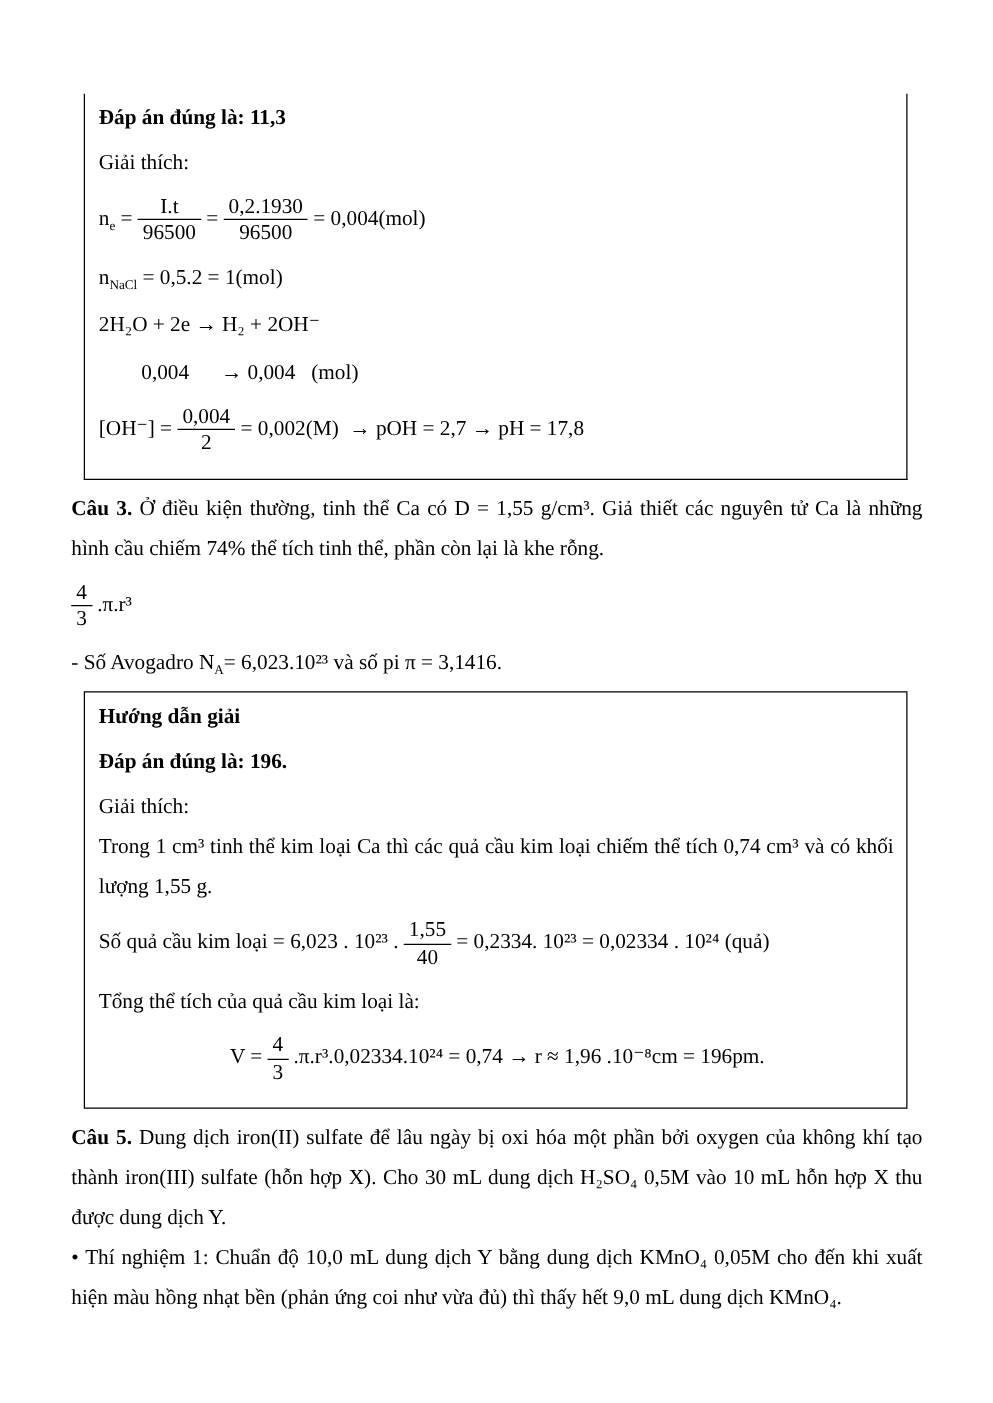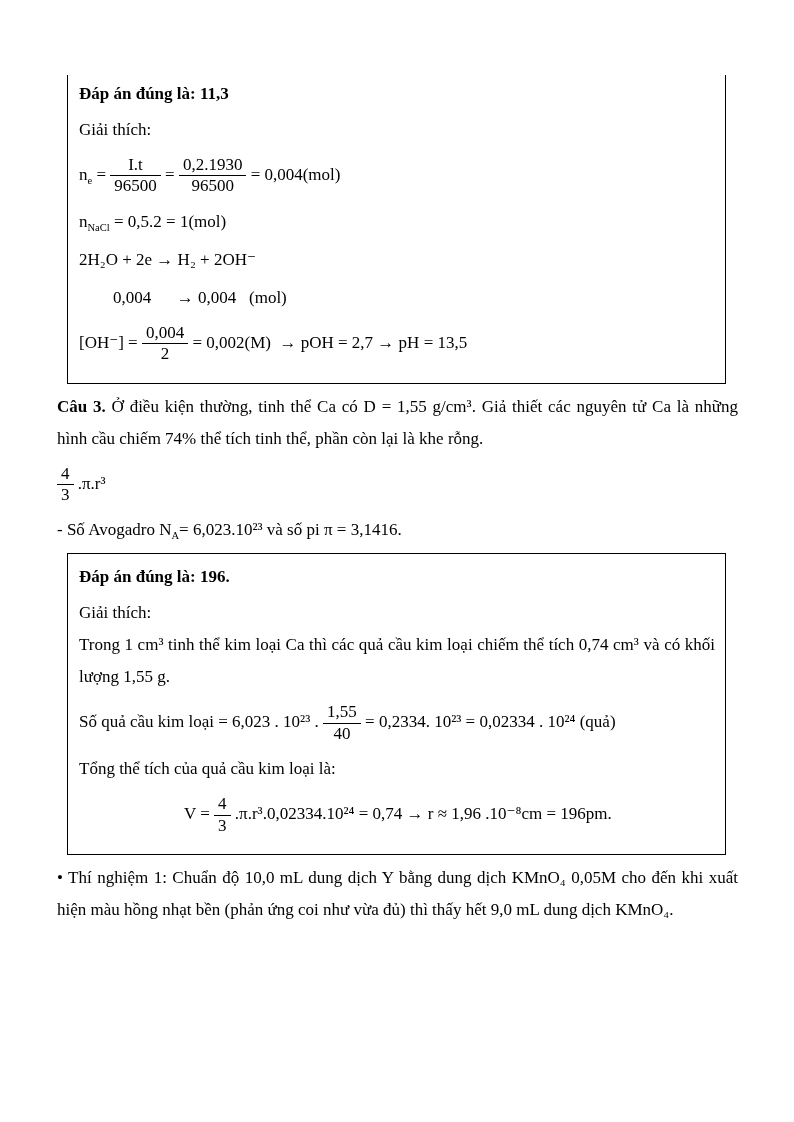--- a/index.html
+++ b/index.html
@@ -40,40 +40,42 @@
       <div class="i mt4">Giải thích:</div>
 
       <div class="eqline eqtall"><span><span>n</span><sub>e</sub></span><span> = </span><span class="frac"><span class="num">I.t</span><span class="den">96500</span></span><span> = </span><span class="frac"><span class="num">0,2.1930</span><span class="den">96500</span></span><span> = 0,004(mol)</span></div>
 
       <div class="eqline"><span><span>n</span><sub>NaCl</sub></span><span> = 0,5.2 = 1(mol)</span></div>
 
       <div class="eqline">2H₂O + 2e → H₂ + 2OH⁻</div>
 
       <div class="eqline indent-sm">0,004      → 0,004   (mol)</div>
 
-      <div class="eqline eqtall"><span>[OH⁻] = </span><span class="frac"><span class="num">0,004</span><span class="den">2</span></span><span> = 0,002(M)  → pOH = 2,7 → pH = 13,5</span></div>
+      <div class="eqline eqtall"><span>[OH⁻] = </span><span class="frac"><span class="num">0,004</span><span class="den">2</span></span><span> = 0,002(M)  → pOH = 2,7 → pH = 17,8</span></div>
     </div>
 
     <div class="mt6">
       <p class="para"><span class="b">Câu 3.</span><span> Ở điều kiện thường, tinh thể Ca có D = 1,55 g/cm³. Giả thiết các nguyên tử Ca là những hình cầu chiếm 74% thể tích tinh thể, phần còn lại là khe rỗng.</span></p>
       <div class="eqline eqtall"><span class="frac"><span class="num">4</span><span class="den">3</span></span><span> .π.r³</span></div>
       <p class="plain"><span>- Số Avogadro N</span><sub>A</sub><span>= 6,023.10²³ và số pi π = 3,1416.</span></p>
     </div>
 
     <div class="solution-box mt6">
+      <div class="b">Hướng dẫn giải</div>
       <div class="b mt4">Đáp án đúng là: 196.</div>
       <div class="i mt4">Giải thích:</div>
       <p class="para mt4">Trong 1 cm³ tinh thể kim loại Ca thì các quả cầu kim loại chiếm thể tích 0,74 cm³ và có khối lượng 1,55 g.</p>
 
       <div class="eqline eqtall"><span>Số quả cầu kim loại = 6,023 . 10²³ . </span><span class="frac"><span class="num">1,55</span><span class="den">40</span></span><span> = 0,2334. 10²³ = 0,02334 . 10²⁴ (quả)</span></div>
 
       <div class="plain">Tổng thể tích của quả cầu kim loại là:</div>
 
       <div class="eqline eqtall indent-lg"><span>V = </span><span class="frac"><span class="num">4</span><span class="den">3</span></span><span> .π.r³.0,02334.10²⁴ = 0,74 → r ≈ 1,96 .10⁻⁸cm = 196pm.</span></div>
     </div>
 
     <div class="mt6">
+      <p class="para"><span class="b">Câu 5.</span><span> Dung dịch iron(II) sulfate để lâu ngày bị oxi hóa một phần bởi oxygen của không khí tạo thành iron(III) sulfate (hỗn hợp X). Cho 30 mL dung dịch H₂SO₄ 0,5M vào 10 mL hỗn hợp X thu được dung dịch Y.</span></p>
       <p class="para"><span>• </span><span class="i">Thí nghiệm 1:</span><span> Chuẩn độ 10,0 mL dung dịch Y bằng dung dịch KMnO₄ 0,05M cho đến khi xuất hiện màu hồng nhạt bền (phản ứng coi như vừa đủ) thì thấy hết 9,0 mL dung dịch KMnO₄.</span></p>
       <p class="para"></p>
     </div>
 
   </div>
 </div>
 
 </body></html>

